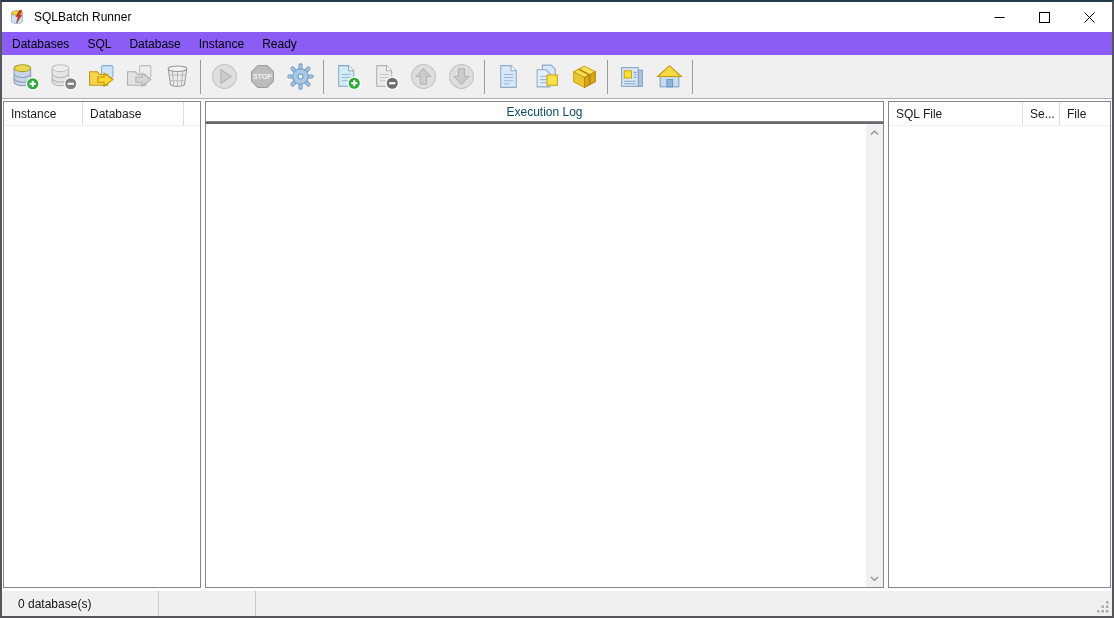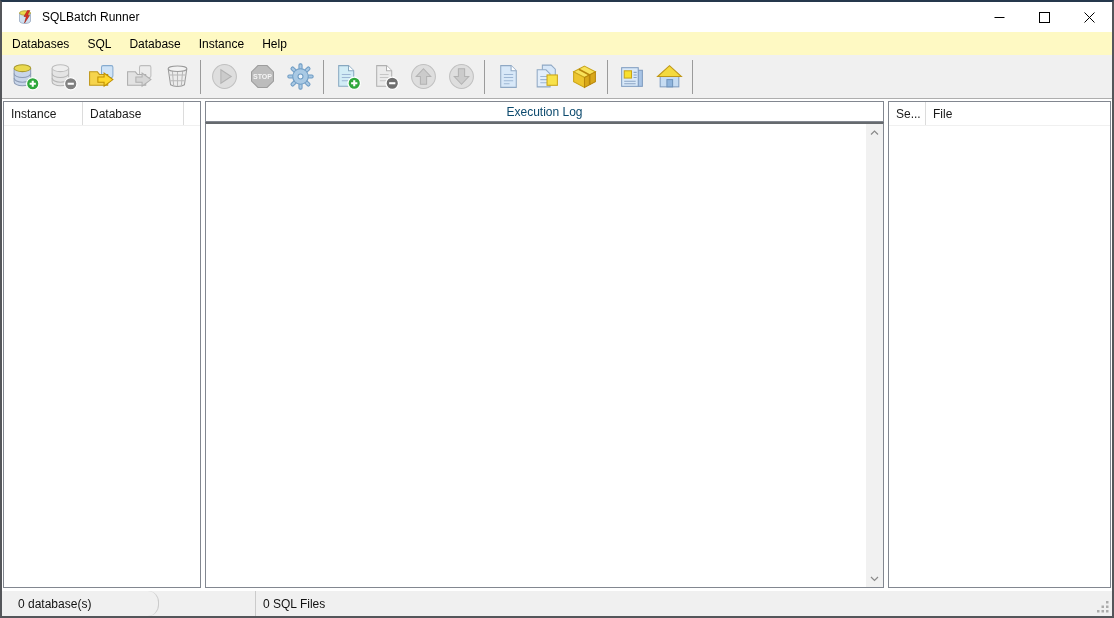--- a/index.html
+++ b/index.html
@@ -15,32 +15,31 @@
     border: 2px solid #54565a;
     border-top: 2px solid #25384c;
     display: flex; flex-direction: column;
     background: #fff;
     overflow: hidden;
   }
   
   .titlebar {
     height: 30px; background: #fff; display: flex; align-items: center;
     flex: 0 0 30px;
-    margin-left: 8px;
   }
   .titlebar .appicon { margin-left: 8px; width: 16px; height: 16px; }
   .titlebar .title { margin-left: 8px; font-size: 12px; color: #000; }
   .titlebar .spacer { flex: 1; }
   .winbtn {
     width: 45px; height: 30px; display: flex; align-items: center; justify-content: center;
     background: transparent; border: none; cursor: default;
   }
   
   .menubar {
-    height: 23px; flex: 0 0 23px; background: #fef9c3;
+    height: 23px; flex: 0 0 23px; background: #8b5cf6;
     display: flex; align-items: center; padding-left: 1px;
   }
   .menu-item { padding: 4px 9px; color: #000; }
   
   .toolbar {
     height: 44px; flex: 0 0 44px; background: #f0f0f0;
     border-bottom: 1px solid #aeaeae;
     display: flex; align-items: center; padding-left: 4px;
   }
   .tbtn {
@@ -82,21 +81,21 @@
     position: absolute; top: 0; right: 0; bottom: 0; width: 17px;
     background: #f1f1f1; display: flex; flex-direction: column; justify-content: space-between;
   }
   .sarrow { height: 17px; display: flex; align-items: center; justify-content: center; }
   
   .statusbar {
     flex: 0 0 25px; background: #f0f0f0; display: flex; align-items: stretch;
     position: relative;
   }
   .status-sec { display: flex; align-items: center; border-right: 1px solid #cbcbcb; color: #111; }
-  .s1 { flex: 0 0 157px; padding-left: 16px; border-radius: 11px; }
+  .s1 { flex: 0 0 157px; padding-left: 16px; }
   .s2 { flex: 0 0 245px; padding-left: 6px; }
   .s3 { flex: 0 0 97px; }
   .s4 { flex: 1; padding-left: 7px; border-right: none; }
   .grip { position: absolute; right: 2px; bottom: 2px; }
 </style>
 </head>
 <body>
 
 <div class="window">
 
@@ -123,21 +122,21 @@
           <path d="M0.5 0.5 L10.5 10.5 M10.5 0.5 L0.5 10.5" stroke="#000" stroke-width="1"></path>
         </svg>
     </button>
   </div>
 
   <div class="menubar">
     <span class="menu-item">Databases</span>
     <span class="menu-item">SQL</span>
     <span class="menu-item">Database</span>
     <span class="menu-item">Instance</span>
-    <span class="menu-item">Help</span>
+    <span class="menu-item">Ready</span>
   </div>
 
   <div class="toolbar">
 
     <button class="tbtn">
       <svg viewBox="0 0 28 28">
         <path d="M3 6 v13 c0 2.3 3.6 4 8 4 s8-1.7 8-4 V6" fill="#c9d6ea" stroke="#8d9cb5"></path>
         <path d="M3 11 c0 2.3 3.6 4 8 4 s8-1.7 8-4 M3 15.5 c0 2.3 3.6 4 8 4 s8-1.7 8-4" fill="none" stroke="#8d9cb5"></path>
         <ellipse cx="11" cy="6" rx="8" ry="3.3" fill="#ead94f" stroke="#a89a30"></ellipse>
         <circle cx="21" cy="21" r="6" fill="#2fa83c" stroke="#fff" stroke-width="1.2"></circle>
@@ -323,32 +322,32 @@
             <svg width="9" height="6" viewBox="0 0 9 6">
                 <path d="M1 1 L4.5 4.5 L8 1" fill="none" stroke="#8a8a8a" stroke-width="1.2"></path>
               </svg>
           </div>
         </div>
       </div>
     </div>
 
     <div class="panel panel-right">
       <div class="listheader">
+        <div class="col" style="width:134px">SQL File</div>
         <div class="col" style="width:37px">Se...</div>
         <div class="col nodiv" style="flex:1">File</div>
       </div>
       <div class="listbody"></div>
     </div>
 
   </div>
 
   <div class="statusbar">
     <div class="status-sec s1">0 database(s)</div>
     <div class="status-sec s3"></div>
-    <div class="status-sec s4">0 SQL Files</div>
     <svg class="grip" width="13" height="13" viewBox="0 0 13 13">
       <g fill="#ababab">
         <rect x="9" y="9" width="2.5" height="2.5"></rect>
         <rect x="9" y="4.5" width="2.5" height="2.5"></rect>
         <rect x="9" y="0" width="2.5" height="2.5"></rect>
         <rect x="4.5" y="9" width="2.5" height="2.5"></rect>
         <rect x="4.5" y="4.5" width="2.5" height="2.5"></rect>
         <rect x="0" y="9" width="2.5" height="2.5"></rect>
       </g>
     </svg>

